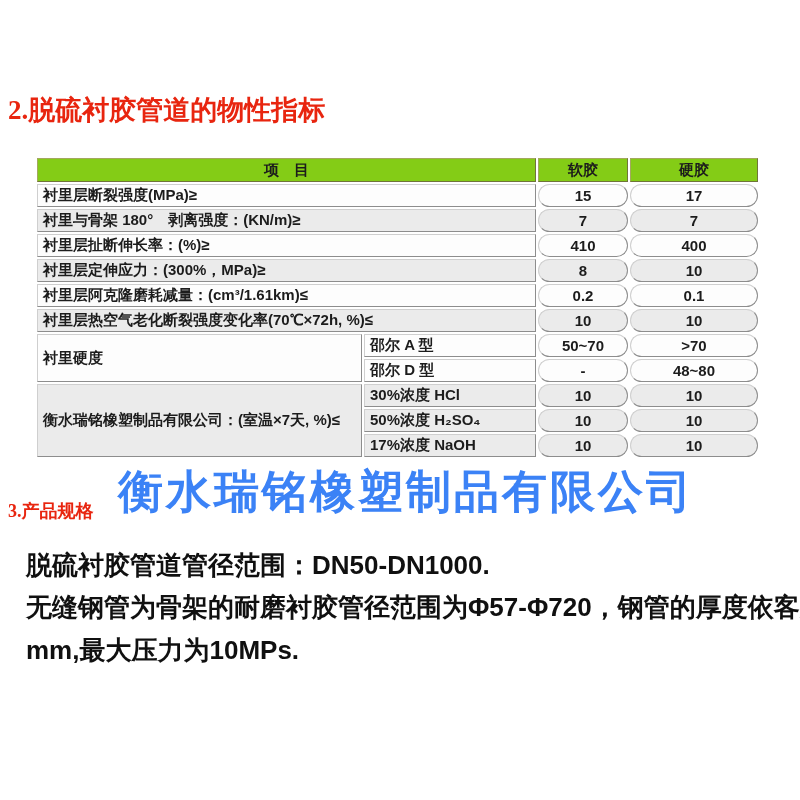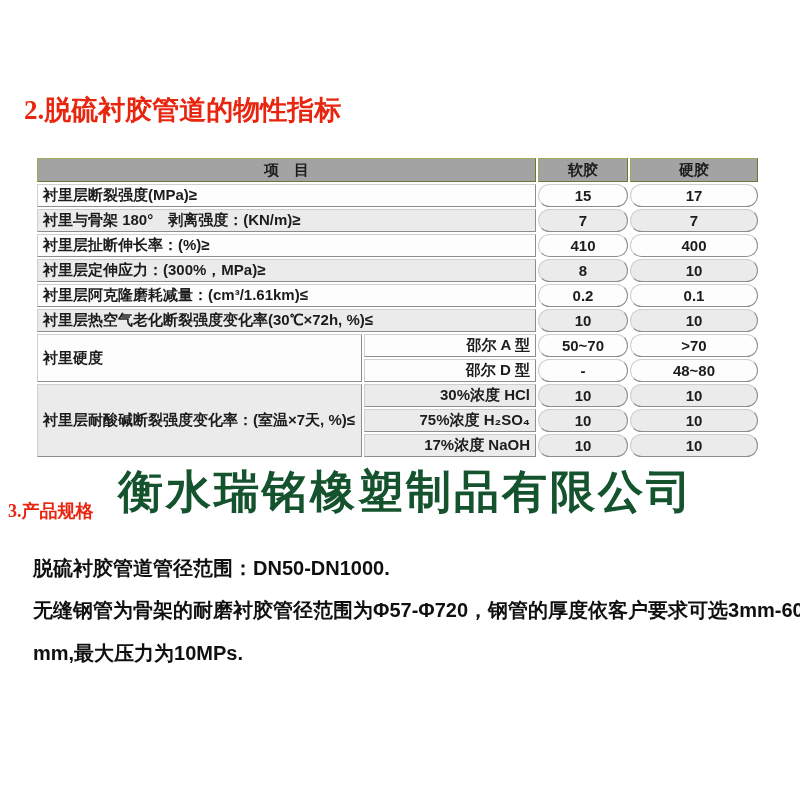--- a/index.html
+++ b/index.html
@@ -5,49 +5,49 @@
   html,body { margin:0; padding:0; background:#fff; }
   .page {
     position:relative; width:800px; height:800px; background:#ffffff;
     overflow:hidden; font-family:"Liberation Sans", sans-serif;
   }
   .red-heading {
     position:absolute; margin:0; color:#e8250f;
     font-family:"Liberation Serif", serif; font-weight:bold;
     white-space:nowrap; z-index:3;
   }
-  .h2 { left:24px; top:92px; font-size:27px; }
+  .h2 { left:8px; top:92px; font-size:27px; }
   .h3 { left:8px; top:499px; font-size:18px; }
   .watermark {
     position:absolute; left:118px; top:462px; z-index:1;
-    font-size:45px; font-weight:bold; color:#14532d;
+    font-size:45px; font-weight:bold; color:#3b82f6;
     letter-spacing:3px; white-space:nowrap;
   }
   table.spec-table {
     position:absolute; left:35px; top:156px; width:723px; z-index:2;
     border-collapse:separate; border-spacing:2px; table-layout:fixed;
     background:#ffffff;
   }
   .spec-table th, .spec-table td {
     box-sizing:border-box; height:17px; padding:1px 5px;
     border:1px solid; border-color:#cfcfcf #8d8d8d #8d8d8d #cfcfcf;
     font-size:15px; color:#1c1c1c; font-weight:600;
     overflow:hidden; white-space:nowrap; background:#fdfdfd;
   }
   .spec-table thead th {
-    background:#a3a3a3; text-align:center; height:24px; font-weight:bold;
+    background:#84cc16; text-align:center; height:24px; font-weight:bold;
     border-color:#a3a85e #6f743a #6f743a #a3a85e;
   }
   .spec-table td.label { text-align:left; }
-  .spec-table td.sub  { text-align:right; }
+  .spec-table td.sub  { text-align:left; }
   .spec-table td.val  { text-align:center; font-weight:bold;border-radius:12px; }
   .spec-table td.shade { background:#ebebeb; }
   .para {
-    position:absolute; left:25px; z-index:3; margin:8px;
-    color:#101010; font-weight:600; font-size:20px; white-space:nowrap;
+    position:absolute; left:25px; z-index:3; margin:1px;
+    color:#101010; font-weight:600; font-size:26px; white-space:nowrap;
     font-family:"Liberation Sans", sans-serif;
   }
   .p1 { top:547px; }
   .p2a { top:589px; }
   .p2b { top:632px; }
 </style>
 </head>
 <body>
 
 <div class="page">
@@ -90,45 +90,45 @@
         <td colspan="2" class="label shade">衬里层定伸应力：(300%，MPa)≥</td>
         <td class="val shade">8</td>
         <td class="val shade">10</td>
       </tr>
       <tr>
         <td colspan="2" class="label">衬里层阿克隆磨耗减量：(cm³/1.61km)≤</td>
         <td class="val">0.2</td>
         <td class="val">0.1</td>
       </tr>
       <tr>
-        <td colspan="2" class="label shade">衬里层热空气老化断裂强度变化率(30℃×72h, %)≤</td>
+        <td colspan="2" class="label shade">衬里层热空气老化断裂强度变化率(70℃×72h, %)≤</td>
         <td class="val shade">10</td>
         <td class="val shade">10</td>
       </tr>
 
       <tr>
         <td rowspan="2" class="label">衬里硬度</td>
         <td class="sub">邵尔 A 型</td>
         <td class="val">50~70</td>
         <td class="val">&gt;70</td>
       </tr>
       <tr>
         <td class="sub">邵尔 D 型</td>
         <td class="val">-</td>
         <td class="val">48~80</td>
       </tr>
 
       <tr>
-        <td rowspan="3" class="label shade">衬里层耐酸碱断裂强度变化率：(室温×7天, %)≤</td>
+        <td rowspan="3" class="label shade">衡水瑞铭橡塑制品有限公司：(室温×7天, %)≤</td>
         <td class="sub shade">30%浓度 HCl</td>
         <td class="val shade">10</td>
         <td class="val shade">10</td>
       </tr>
       <tr>
-        <td class="sub shade">75%浓度 H₂SO₄</td>
+        <td class="sub shade">50%浓度 H₂SO₄</td>
         <td class="val shade">10</td>
         <td class="val shade">10</td>
       </tr>
       <tr>
         <td class="sub shade">17%浓度 NaOH</td>
         <td class="val shade">10</td>
         <td class="val shade">10</td>
       </tr>
     </tbody>
   </table>

